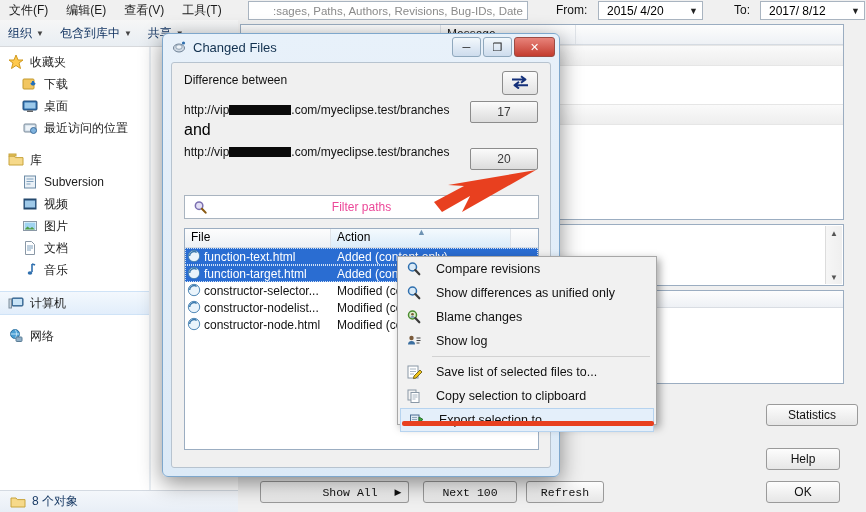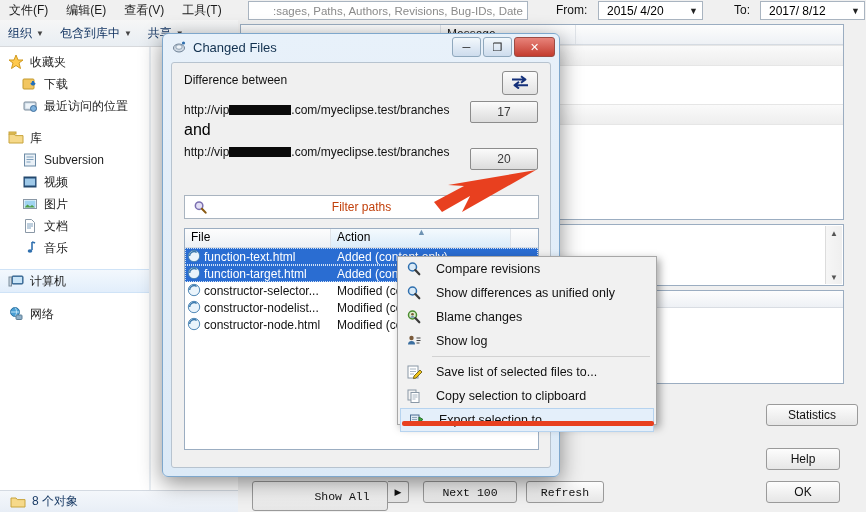--- a/index.html
+++ b/index.html
@@ -78,21 +78,21 @@
     border:1px solid #b7c3cf;border-radius:3px;box-sizing:border-box;padding:10px 12px;}
   .diff-lbl{font-size:12px;color:#111;}
   .url{font-size:12px;color:#111;margin-top:9px;white-space:nowrap;}
   .redact{display:inline-block;background:#0a0a0a;height:10px;vertical-align:-1px;}
   .and-lbl{font-size:16px;margin-top:4px;}
   .swapbtn{position:absolute;right:12px;top:8px;width:34px;height:22px;border:1px solid #8c8c8c;border-radius:3px;
     background:linear-gradient(#fcfcfc,#e2e2e2);display:flex;align-items:center;justify-content:center;}
   .revbtn{position:absolute;right:12px;width:66px;height:20px;border:1px solid #8c8c8c;border-radius:2px;
     background:linear-gradient(#fbfbfb,#dcdcdc);display:flex;align-items:center;justify-content:center;font-size:12px;color:#3a3a3a;}
   .filterbar{position:absolute;left:12px;top:132px;width:355px;height:24px;background:#fff;border:1px solid #a9b4c0;
-    box-sizing:border-box;display:flex;align-items:center;justify-content:center;color:#c2410c;font-size:12px;position:absolute;}
+    box-sizing:border-box;display:flex;align-items:center;justify-content:center;color:#ec4899;font-size:12px;position:absolute;}
   .filterbar .mag{left:8px;top:4px;}
   .fl{position:absolute;left:12px;top:165px;width:355px;height:222px;background:#fff;border:1px solid #9badc1;box-sizing:border-box;}
   .fl-head{height:18px;background:linear-gradient(#fdfdfd,#eef1f5);display:flex;font-size:12px;border-bottom:1px solid #d5dbe2;}
   .fl-head .h1{width:146px;padding:1px 0 0 6px;box-sizing:border-box;border-right:1px solid #dfe3e8;}
   .fl-head .h2{width:180px;padding:1px 0 0 6px;box-sizing:border-box;border-right:1px solid #dfe3e8;
     background:linear-gradient(#f4fafe,#dcecf9);position:relative;}
   .fl-head .h2 .sortarrow{position:absolute;left:86px;top:-2px;font-size:9px;color:#6f93b3;}
   .fl-head .h3{flex:1;}
   .fl-row{height:17px;display:flex;align-items:center;font-size:12px;color:#111;}
   .fl-row.sel{background:#2a6dd2;color:#fff;}
@@ -156,20 +156,30 @@
         <svg width="16" height="16" viewBox="0 0 16 16">
             <rect x="1" y="3" width="11" height="10" rx="1" fill="#f2c661" stroke="#c39a2e"></rect>
             <path d="M11 5v4M11 9l-2-2M11 9l2-2" stroke="#1f6fbf" stroke-width="2" fill="none"></path>
           </svg>
       </span>
       <span>下载</span>
     </div>
     <div class="nav-item child">
       <span class="ico">
         <svg width="16" height="16" viewBox="0 0 16 16">
+            <rect x="1" y="3" width="14" height="9" rx="1" fill="#2f6fae" stroke="#244f7a"></rect>
+            <rect x="2.5" y="4.5" width="11" height="6" fill="#9cc9ea"></rect>
+            <rect x="5" y="12.5" width="6" height="1.5" fill="#666"></rect>
+          </svg>
+      </span>
+      <span>桌面</span>
+    </div>
+    <div class="nav-item child">
+      <span class="ico">
+        <svg width="16" height="16" viewBox="0 0 16 16">
             <rect x="2" y="4" width="12" height="8" rx="1" fill="#c9d6e2" stroke="#7d8d9c"></rect>
             <rect x="3.5" y="5.5" width="9" height="5" fill="#eef4f9"></rect>
             <circle cx="11.5" cy="10.5" r="3" fill="#7fb2dd" stroke="#3e6f9e"></circle>
           </svg>
       </span>
       <span>最近访问的位置</span>
     </div>
 
     <div class="nav-gap"></div>
 
@@ -344,21 +354,21 @@
     <div class="ph">
       <i style="width:78px;"></i>
       <i style="width:50px;"></i>
       <i style="width:180px;"></i>
       <i style="flex:1;border-right:none;"></i>
     </div>
   </div>
 
   <span class="changed-lbl">3 changed paths</span>
 
-  <div class="btn btn-mono" style="left:14px;top:481px;width:136px;height:30px;justify-content:center;padding-left:44px;">
+  <div class="btn btn-mono" style="left:22px;top:481px;width:136px;height:22px;justify-content:center;padding-left:44px;">
     <span>Show All</span>
   </div>
   <div class="btn" style="left:150px;top:481px;width:21px;height:22px;border-left:none;border-radius:0 3px 3px 0;font-size:9px;">
     <span>▶</span>
   </div>
   <div class="btn btn-mono" style="left:185px;top:481px;width:94px;height:22px;">
     <span>Next 100</span>
   </div>
   <div class="btn btn-mono" style="left:288px;top:481px;width:78px;height:22px;">
     <span>Refresh</span>

